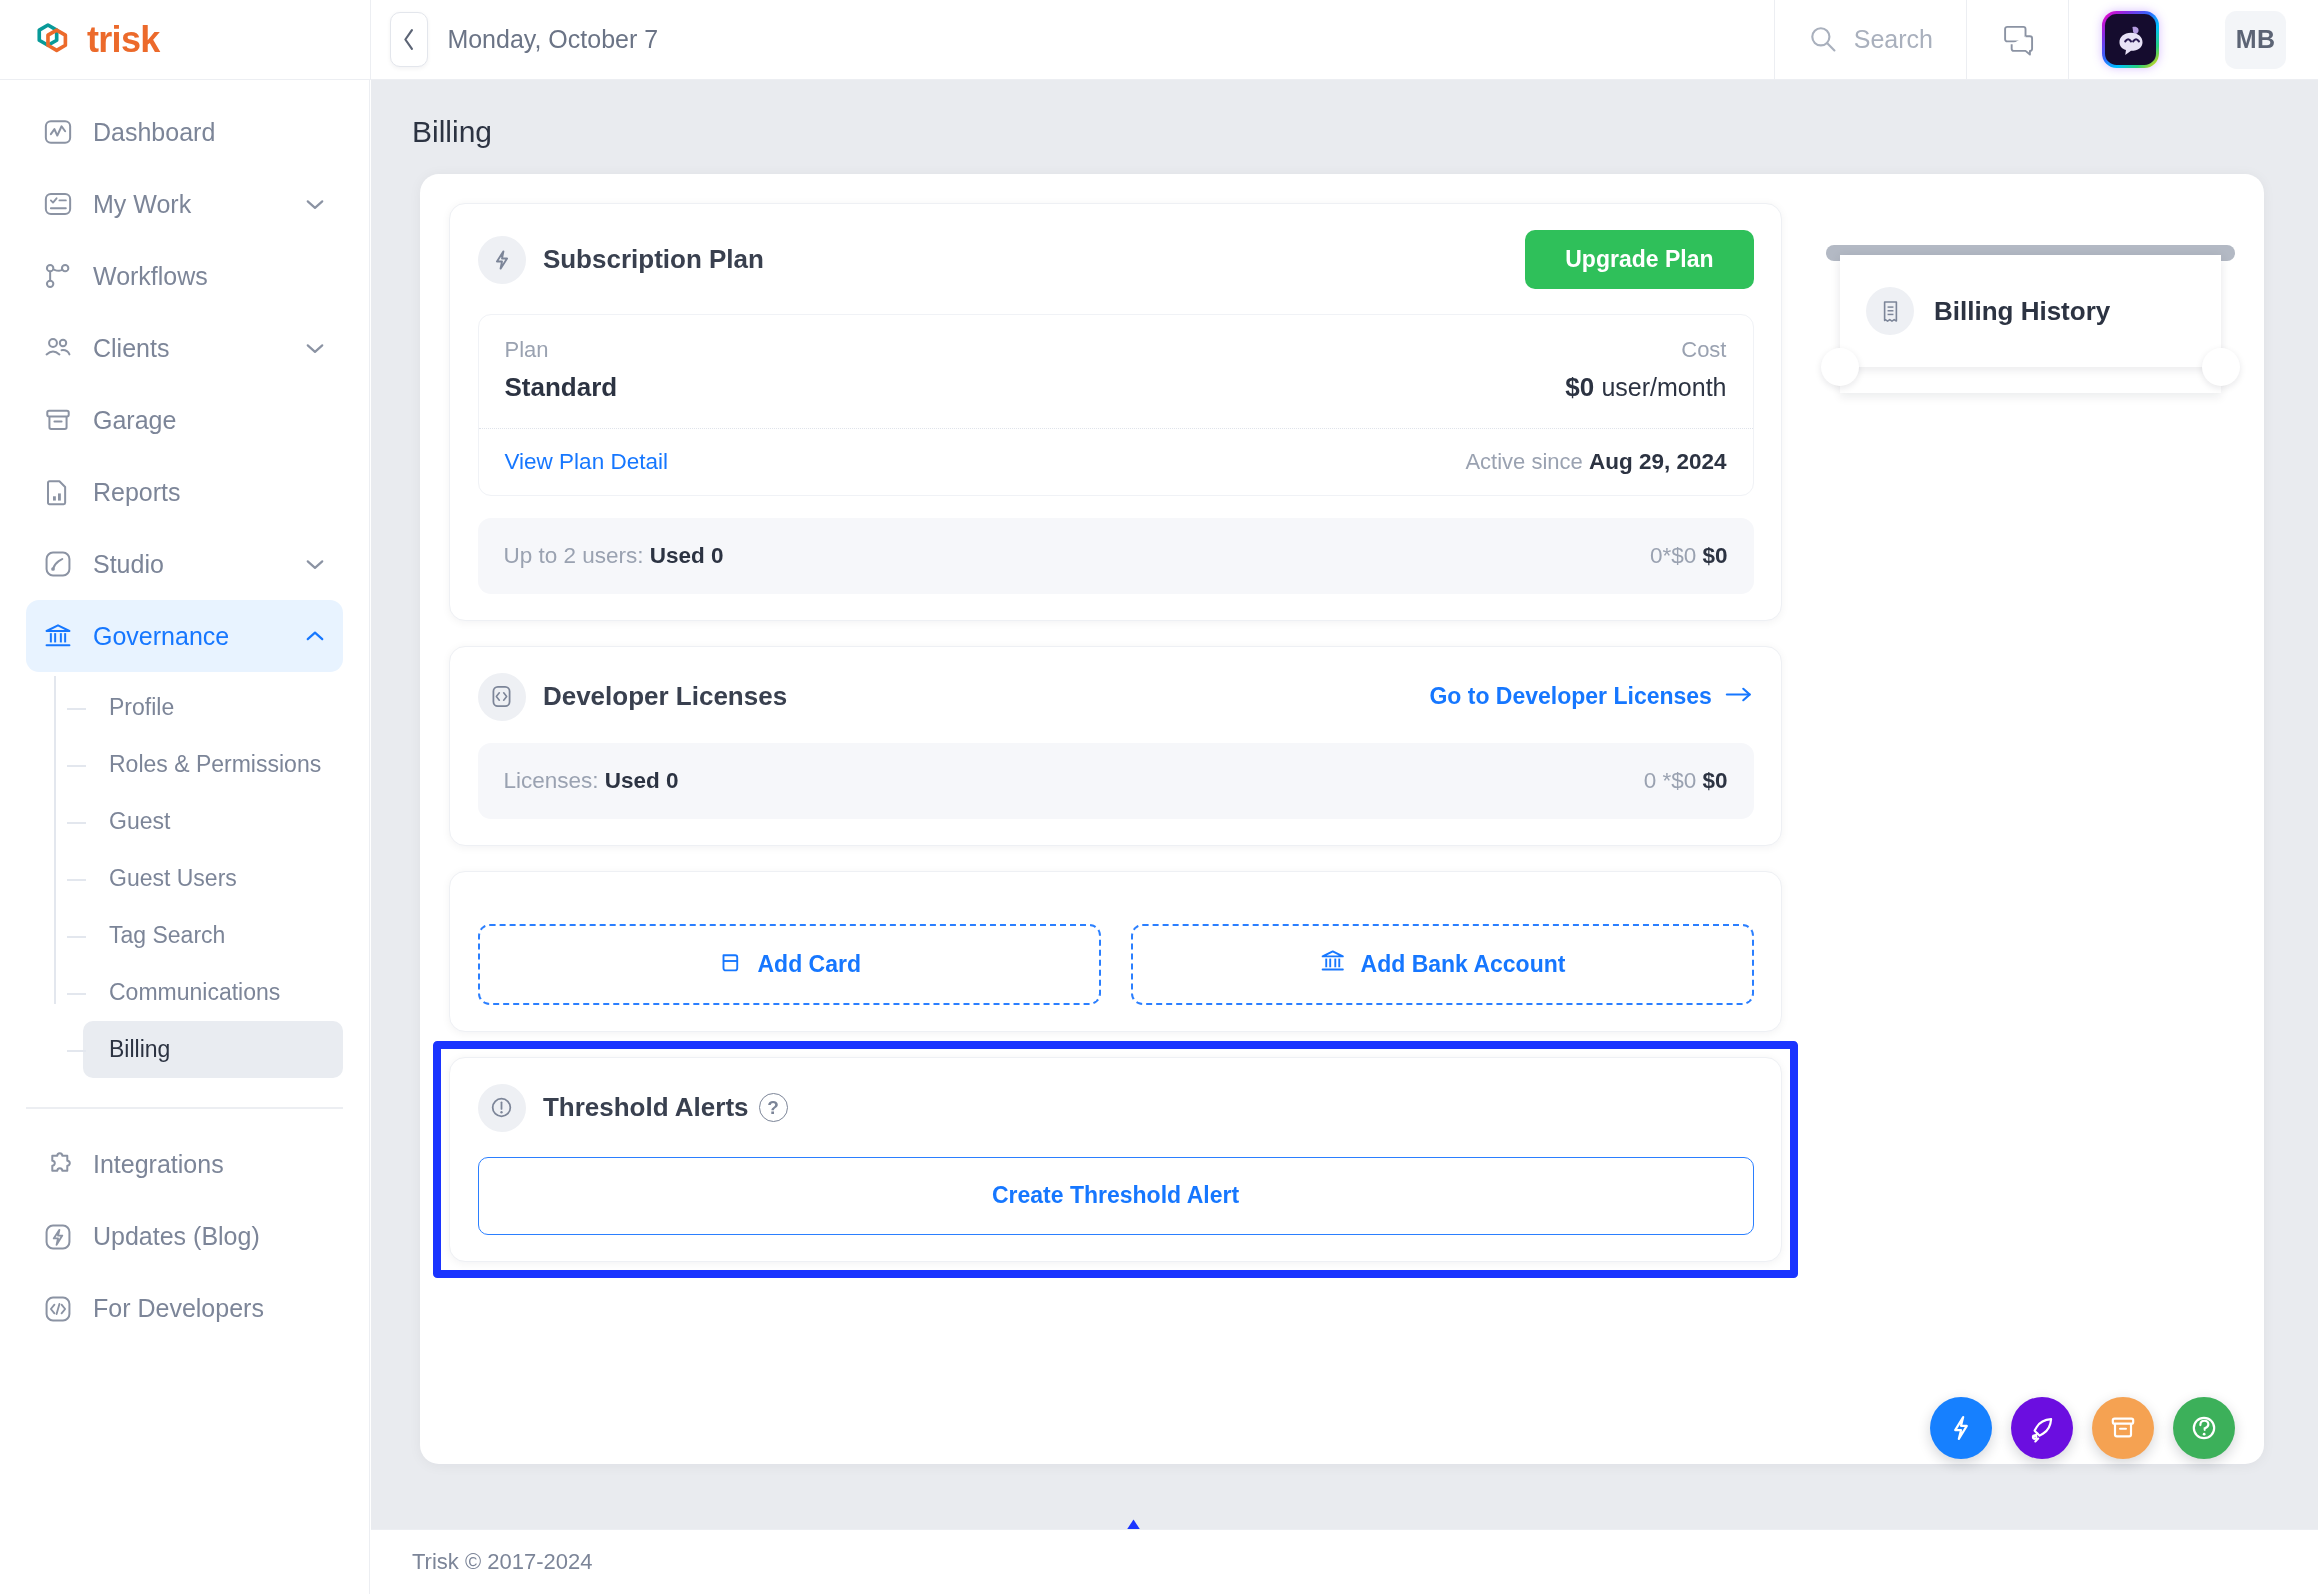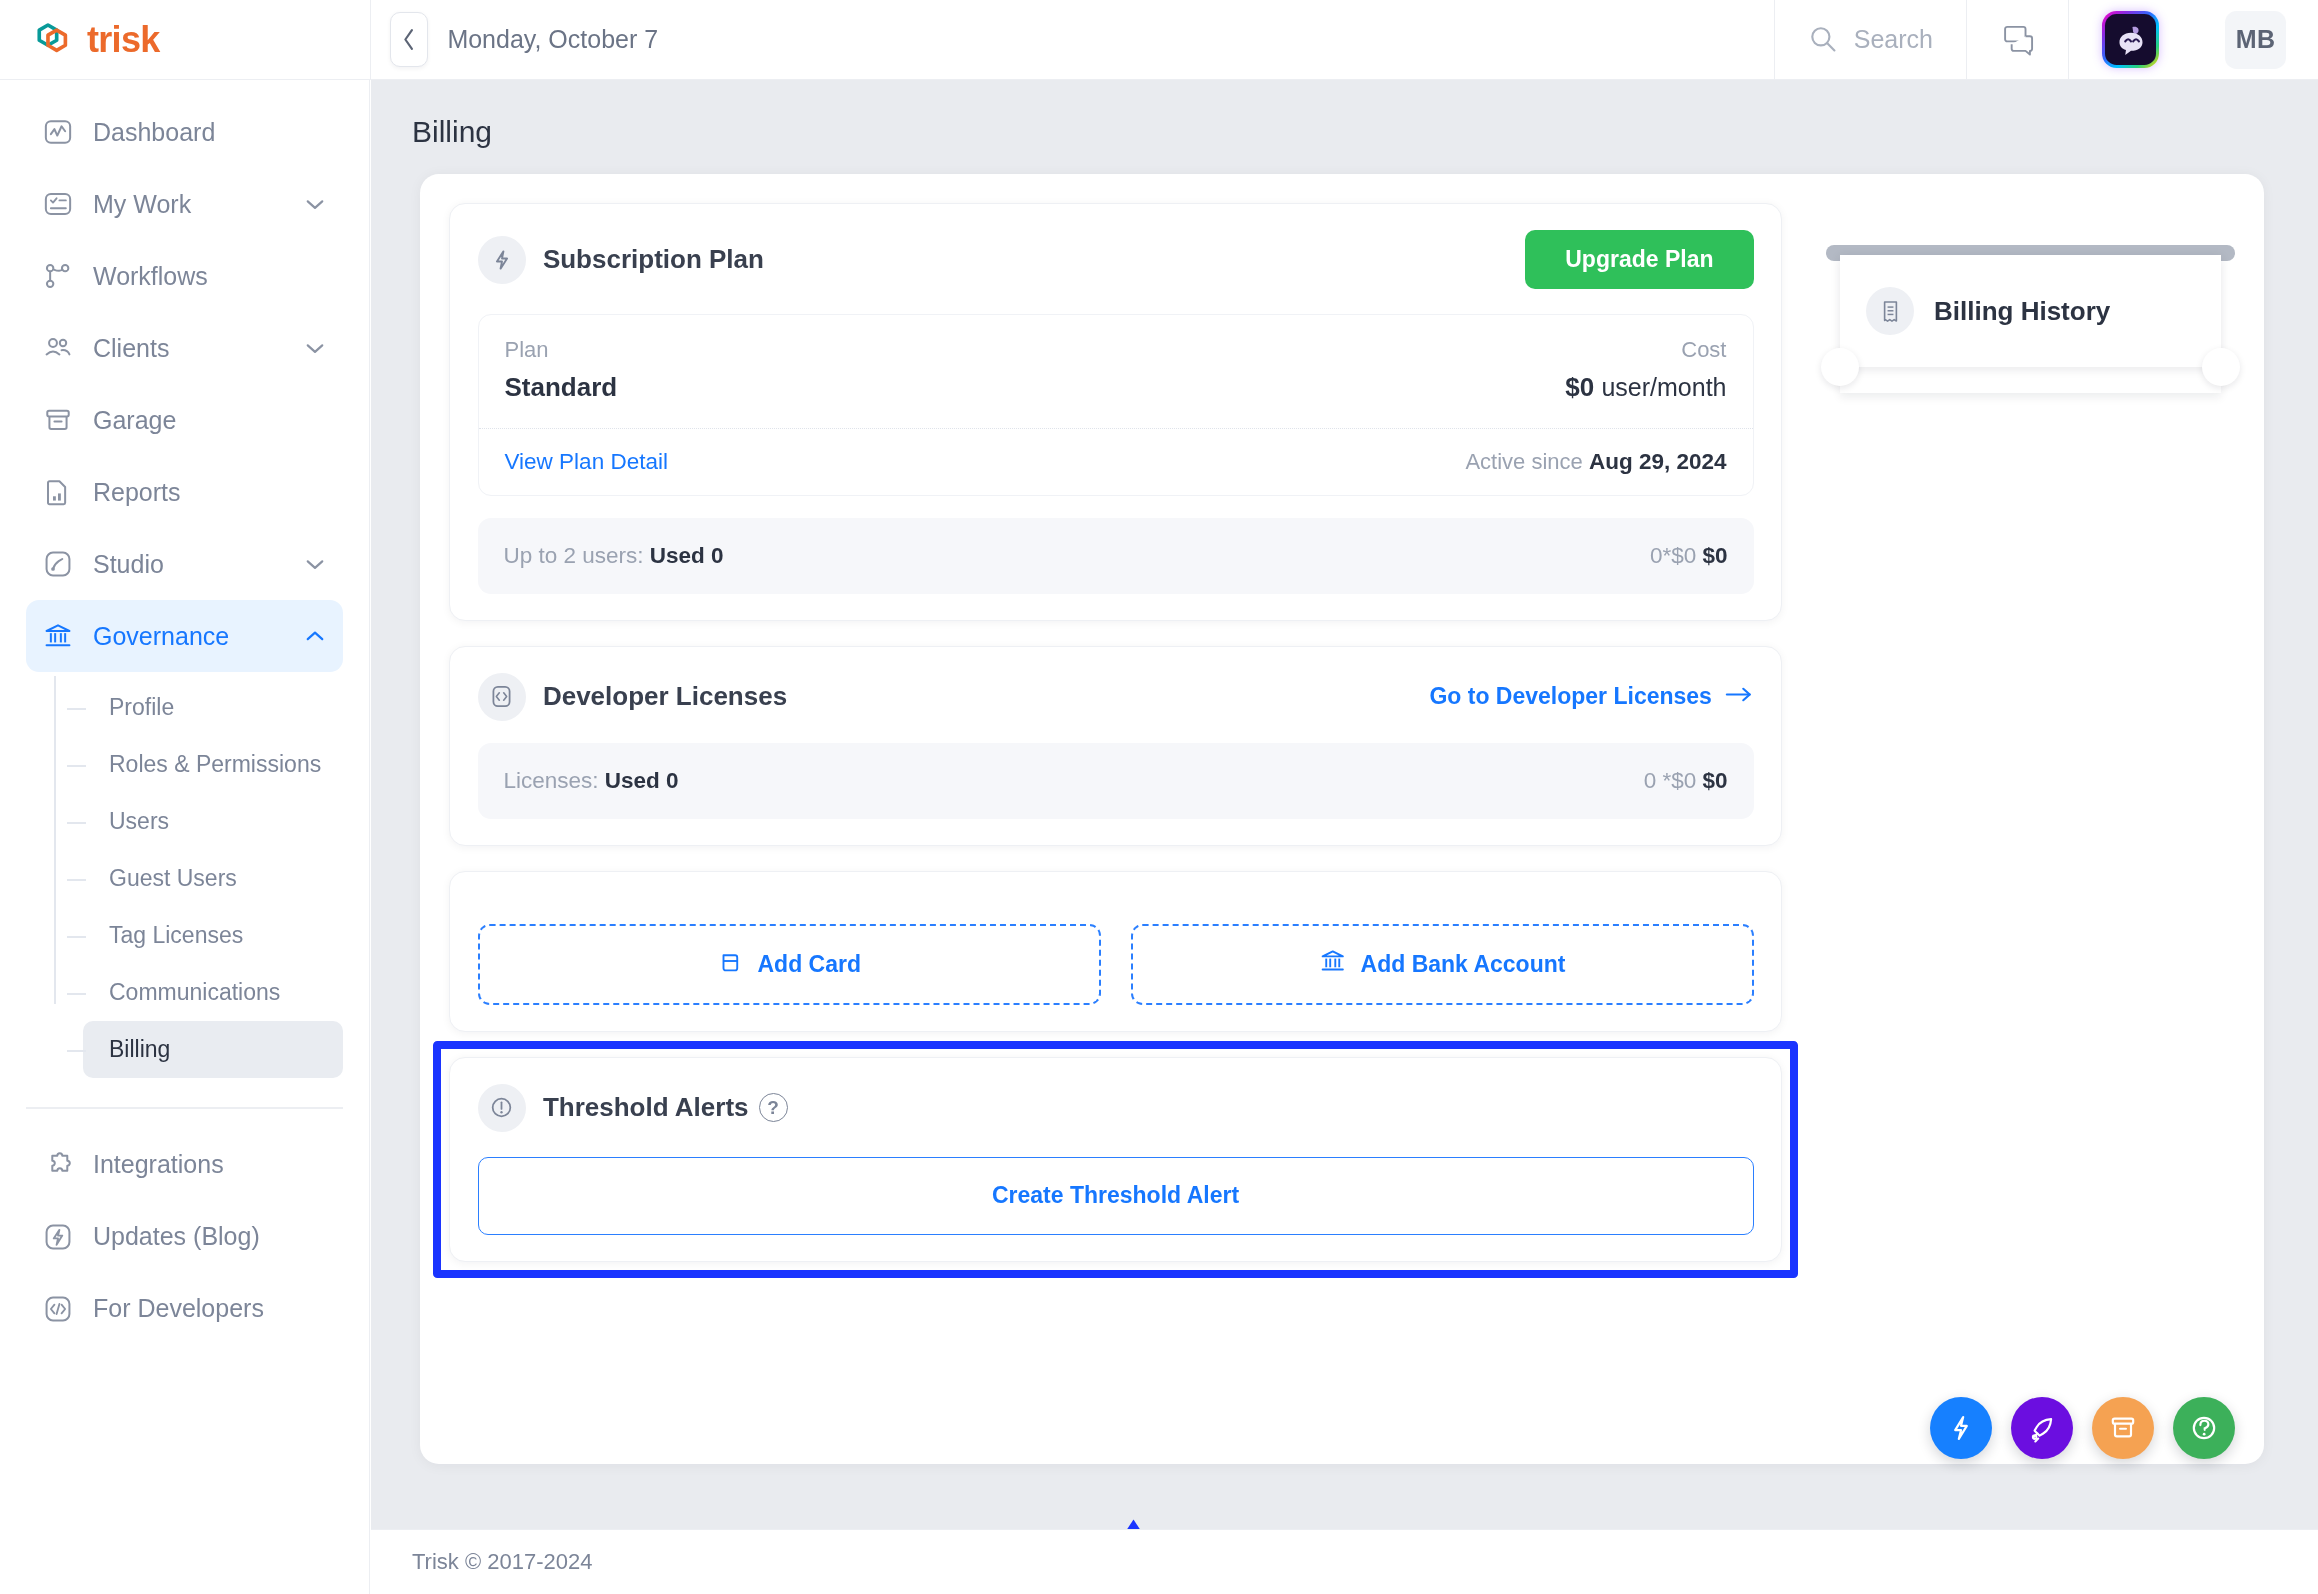--- a/index.html
+++ b/index.html
@@ -401,27 +401,27 @@
 
     <div class="subnav">
       <div class="tree-line"></div>
       <div class="sub-item">
           <span>Profile</span>
         </div>
       <div class="sub-item">
           <span>Roles &amp; Permissions</span>
         </div>
       <div class="sub-item">
-          <span>Users</span>
+          <span>Guest</span>
         </div>
       <div class="sub-item">
           <span>Guest Users</span>
         </div>
       <div class="sub-item">
-          <span>Tag Licenses</span>
+          <span>Tag Search</span>
         </div>
       <div class="sub-item">
           <span>Communications</span>
         </div>
       <div class="sub-item active">
           <span>Billing</span>
         </div>
     </div>
 
     <div class="nav-sep"></div>

